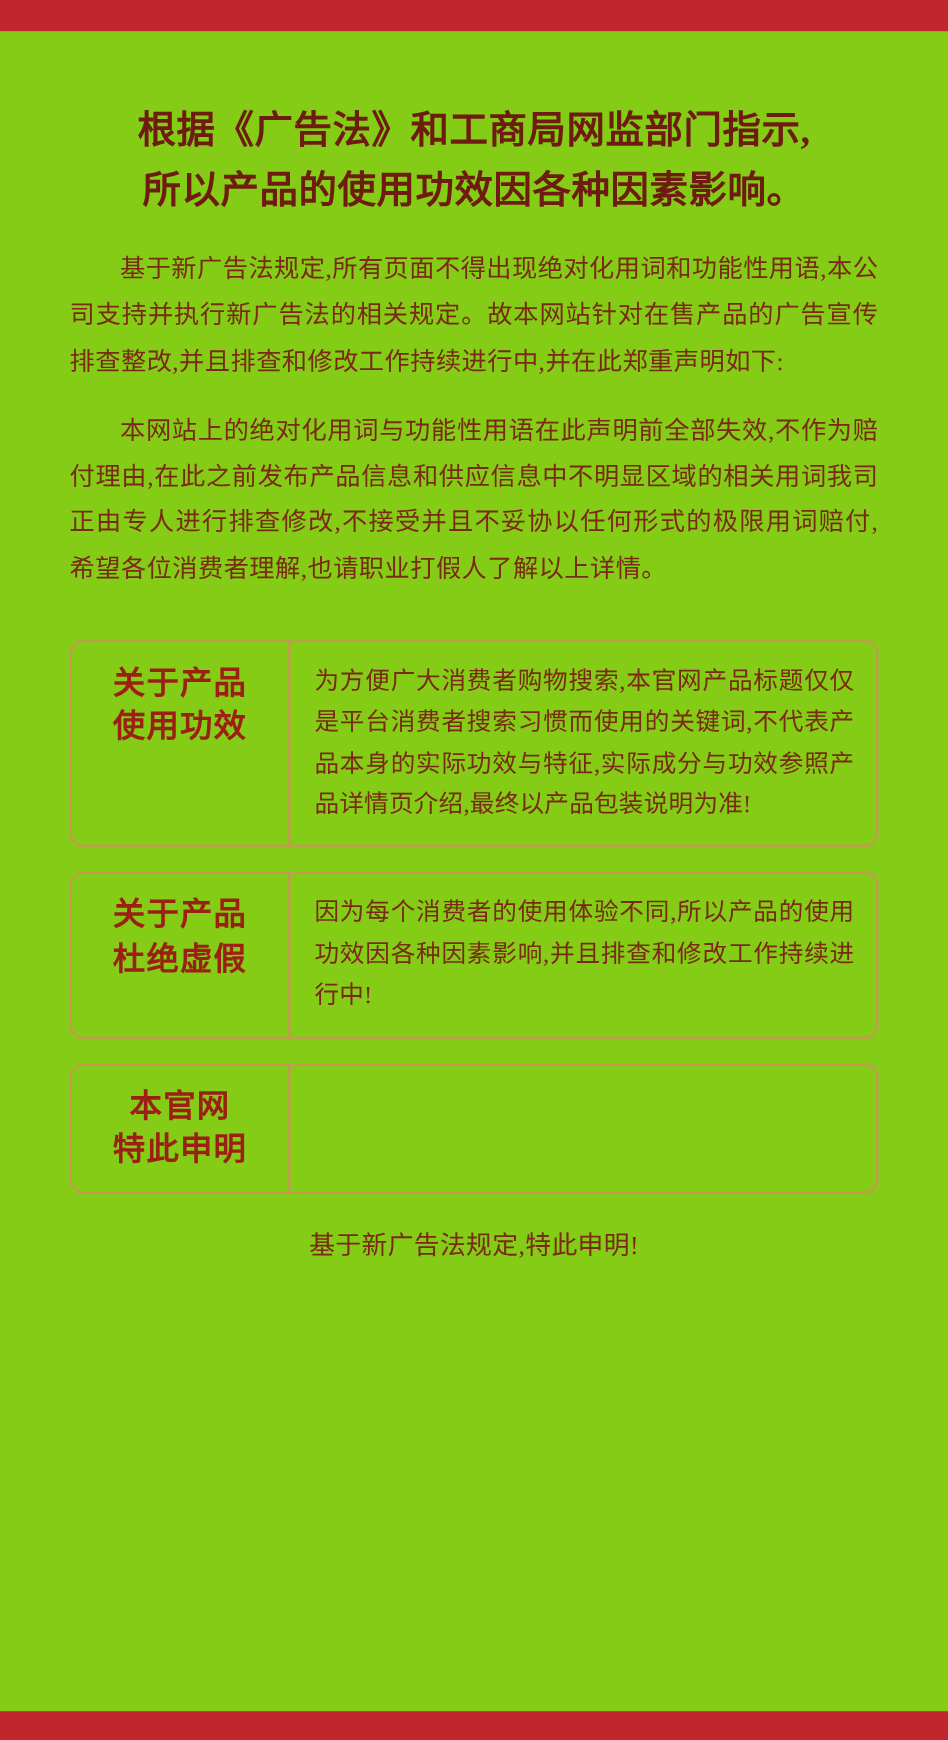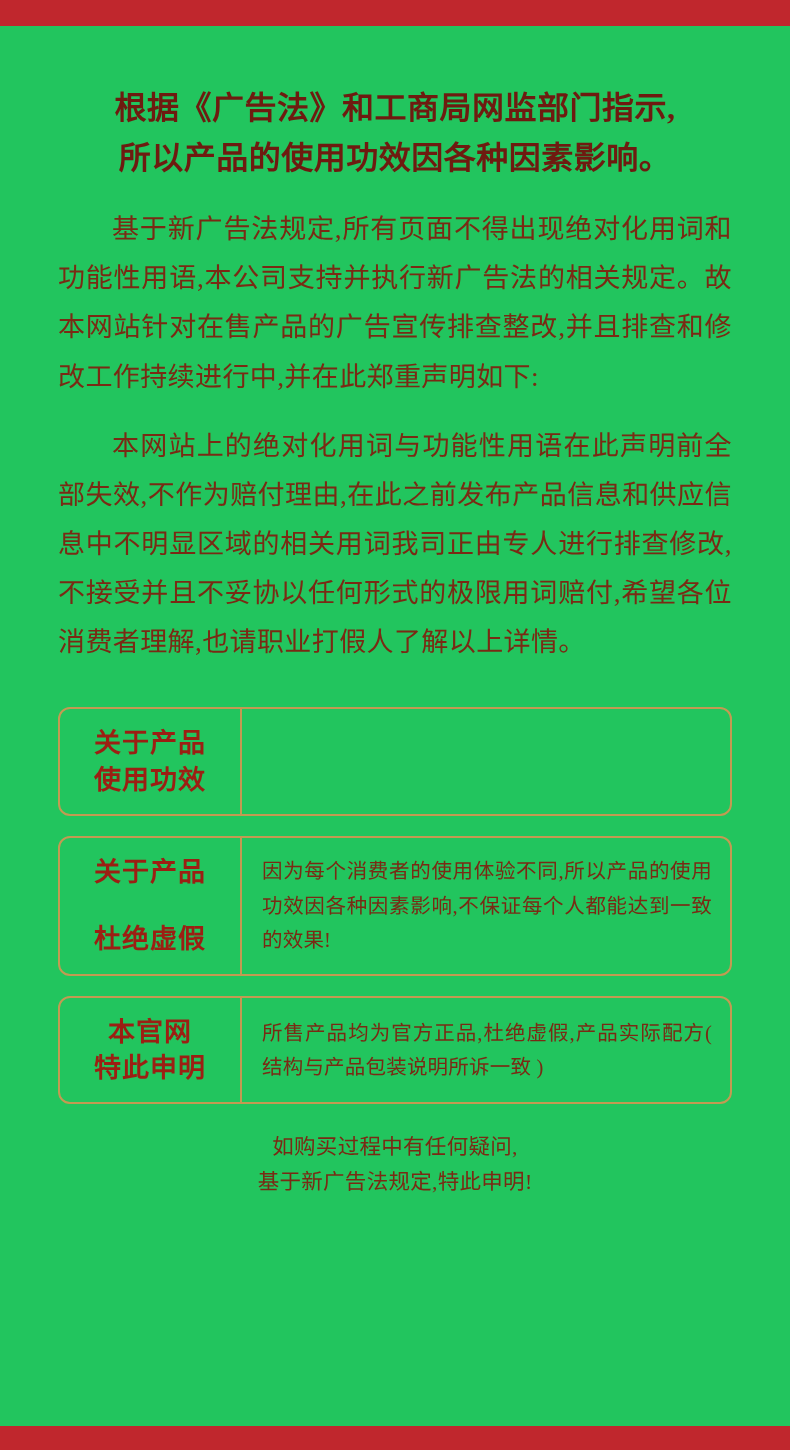--- a/index.html
+++ b/index.html
@@ -19,38 +19,38 @@
     height: 1450px;
     box-sizing: border-box;
     background: #c0272d;
     padding: 26px 0 24px 0;
   }
   .parchment {
     position: relative;
     width: 790px;
     height: 1400px;
     box-sizing: border-box;
-    background: #22c55e;
+    background: #84cc16;
     padding: 58px 58px 20px 58px;
   }
   .heading {
     text-align: center;
     color: #6e1b10;
     font-weight: bold;
     font-size: 32px;
     line-height: 1.55;
     letter-spacing: 0.5px;
     margin: 0 0 22px 0;
   }
   .heading .line2 {
     display: block;
   }
   .para {
     color: #7a2a14;
-    font-size: 27px;
+    font-size: 21px;
     line-height: 1.82;
     text-align: justify;
     text-indent: 2em;
     margin: 0 0 20px 0;
     letter-spacing: 0.4px;
   }
   .para.second {
     margin-bottom: 40px;
     font-family: Liberation Serif, serif;
   }
@@ -63,21 +63,21 @@
     display: flex;
     align-items: stretch;
     margin-bottom: 20px;
     background: transparent;
   }
   .card-title {
     flex: 0 0 168px;
     display: flex;
     flex-direction: column;
     align-items: center;
-    justify-content: space-between;
+    justify-content: flex-start;
     color: #9c1f13;
     font-weight: bold;
     font-size: 27px;
     line-height: 1.35;
     padding: 16px 6px;
     border-right: 2px solid #c49a52;
     text-align: center;
     letter-spacing: 1px;
   }
   .card-body {
@@ -117,39 +117,38 @@
     <p class="para first">基于新广告法规定,所有页面不得出现绝对化用词和功能性用语,本公司支持并执行新广告法的相关规定。故本网站针对在售产品的广告宣传排查整改,并且排查和修改工作持续进行中,并在此郑重声明如下:</p>
     <p class="para second">本网站上的绝对化用词与功能性用语在此声明前全部失效,不作为赔付理由,在此之前发布产品信息和供应信息中不明显区域的相关用词我司正由专人进行排查修改,不接受并且不妥协以任何形式的极限用词赔付,希望各位消费者理解,也请职业打假人了解以上详情。</p>
 
     <div class="cards">
 
       <div class="card">
         <div class="card-title">
           <span>关于产品</span>
           <span>使用功效</span>
         </div>
+        <div class="card-body">为方便广大消费者购物搜索,本官网产品标题仅仅是平台消费者搜索习惯而使用的关键词,不代表产品本身的实际功效与特征,实际成分与功效参照产品详情页介绍,最终以产品包装说明为准!</div>
       </div>
 
       <div class="card">
         <div class="card-title">
           <span>关于产品</span>
           <span>杜绝虚假</span>
         </div>
-        <div class="card-body">因为每个消费者的使用体验不同,所以产品的使用功效因各种因素影响,不保证每个人都能达到一致的效果!</div>
+        <div class="card-body">因为每个消费者的使用体验不同,所以产品的使用功效因各种因素影响,并且排查和修改工作持续进行中!</div>
       </div>
 
       <div class="card">
         <div class="card-title">
           <span>本官网</span>
           <span>特此申明</span>
         </div>
-        <div class="card-body">所售产品均为官方正品,杜绝虚假,产品实际配方( 结构与产品包装说明所诉一致 )</div>
       </div>
 
     </div>
 
     <div class="footer">
-      <span>如购买过程中有任何疑问,</span>
       <span class="l2">基于新广告法规定,特此申明!</span>
     </div>
 
   </div>
 </div>
 
 </body></html>

